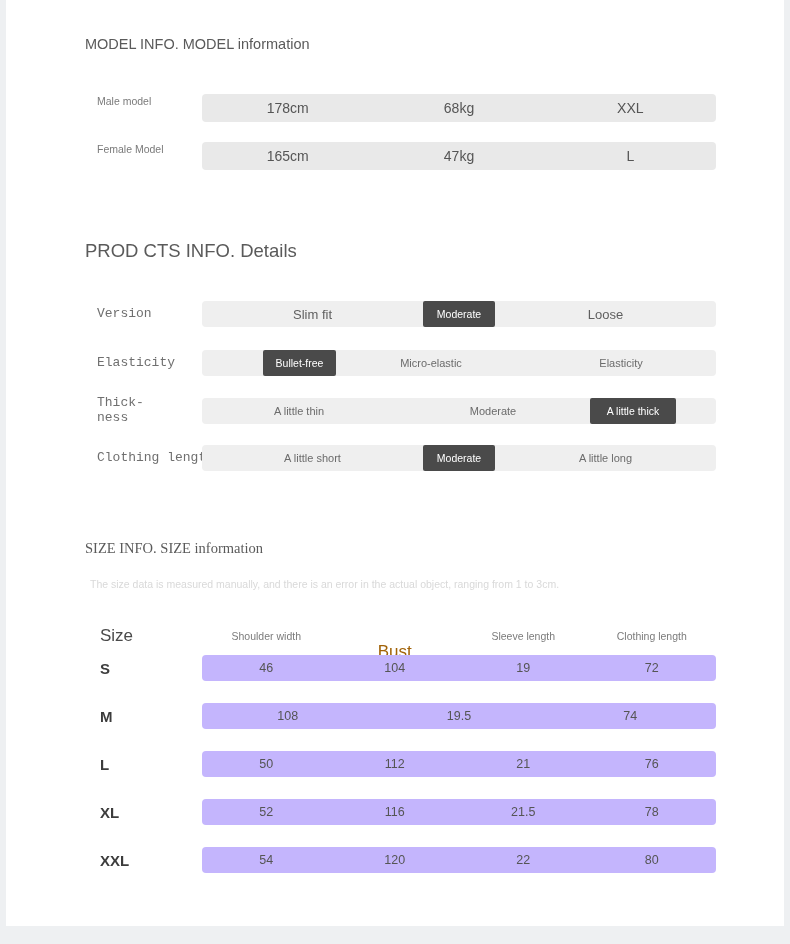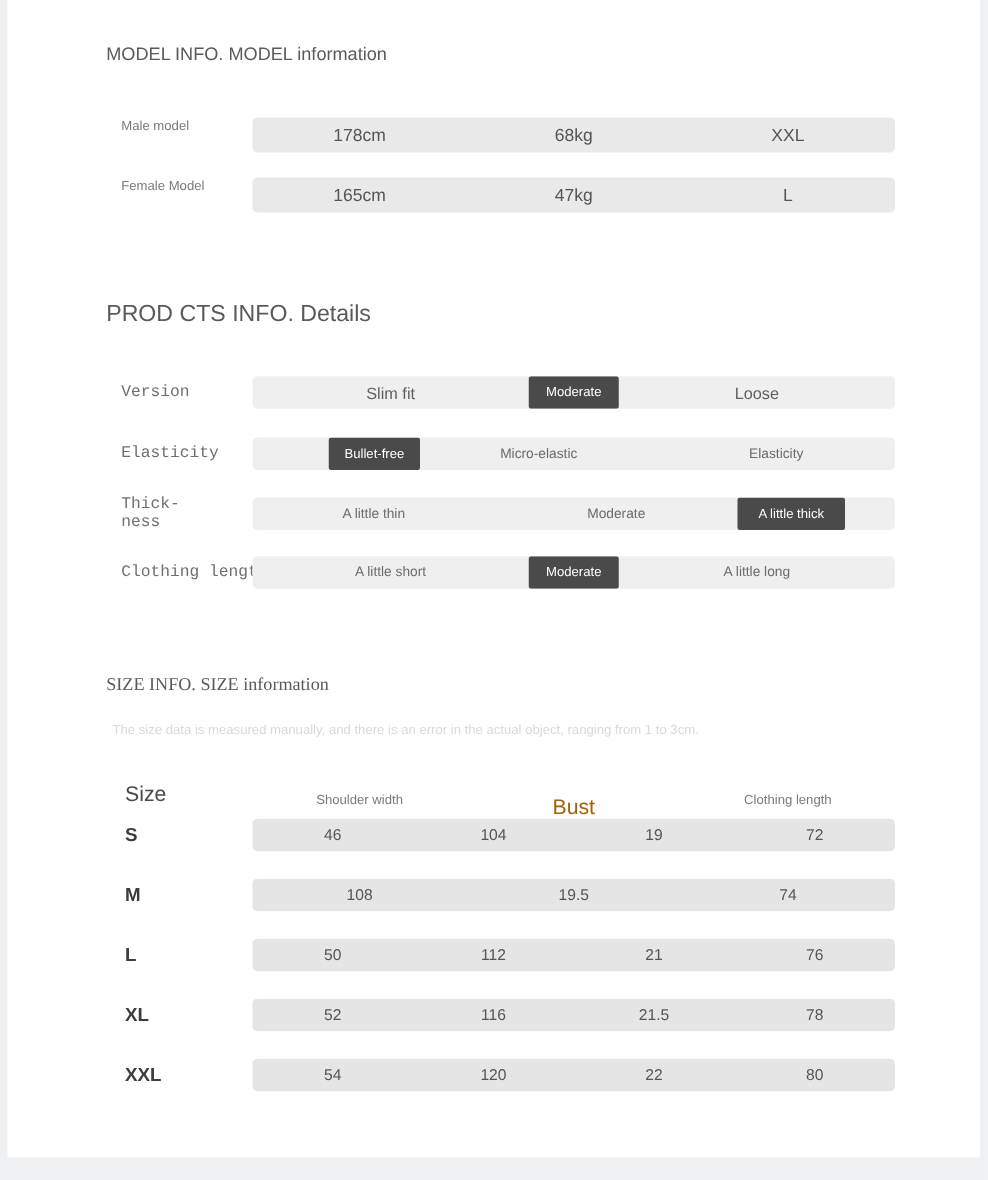--- a/index.html
+++ b/index.html
@@ -152,21 +152,20 @@
     color: #4a4a4a;
     white-space: nowrap;
   }
   .sz-head .cols {
     position: absolute;
     left: 117px;
     top: 0;
     width: 514px;
     height: 24px;
     display: flex;
-    align-items: center;
   }
   .sz-head .col {
     flex: 1 1 0;
     display: flex;
     align-items: flex-start;
     justify-content: center;
     font-size: 10.5px;
     color: #7b7b7b;
     white-space: nowrap;
     padding-top: 4px;
@@ -193,21 +192,21 @@
     font-weight: 700;
     color: #3c3c3c;
     white-space: nowrap;
   }
   .szrow .bar {
     position: absolute;
     left: 117px;
     top: 0;
     width: 514px;
     height: 26px;
-    background: #e5e5e5;
+    background: #c4b5fd;
     border-radius: 4px;
     display: flex;
   }
   .szrow .cell {
     flex: 1 1 0;
     display: flex;
     align-items: center;
     justify-content: center;
     font-size: 12.5px;
     color: #555555;
@@ -282,20 +281,21 @@
 
     <div class="section-head head-size">SIZE INFO. SIZE information</div>
 
     <div class="size-note">The size data is measured manually, and there is an error in the actual object, ranging from 1 to 3cm.</div>
 
     <div class="sz-head">
       <div class="sizeword">Size</div>
       <div class="cols">
         <div class="col">Shoulder width</div>
         <div class="col big">Bust</div>
+        <div class="col">Sleeve length</div>
         <div class="col">Clothing length</div>
       </div>
     </div>
 
     <div class="szrow" style="top:655px;">
       <div class="sizelabel">S</div>
       <div class="bar">
         <div class="cell">46</div>
         <div class="cell">104</div>
         <div class="cell">19</div>

